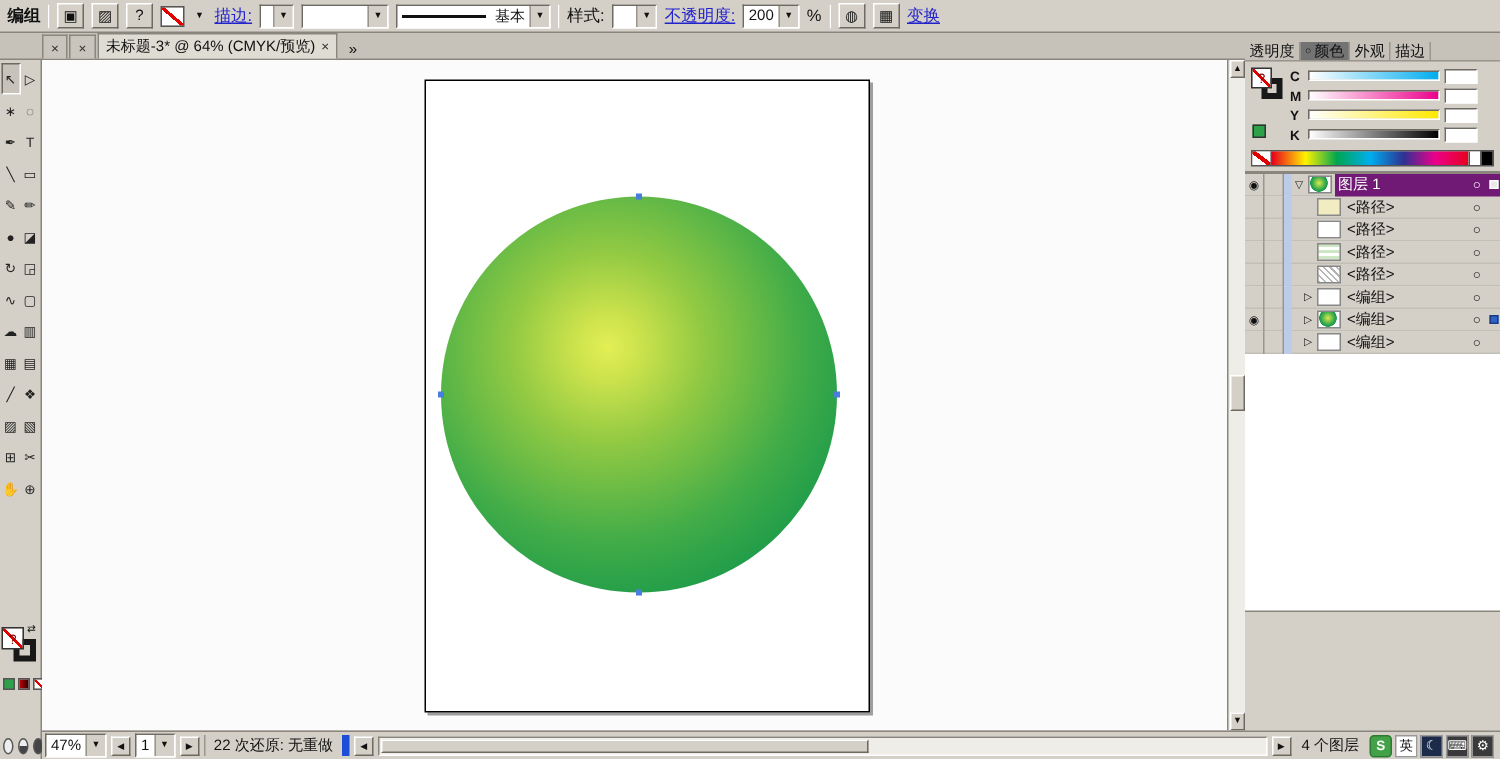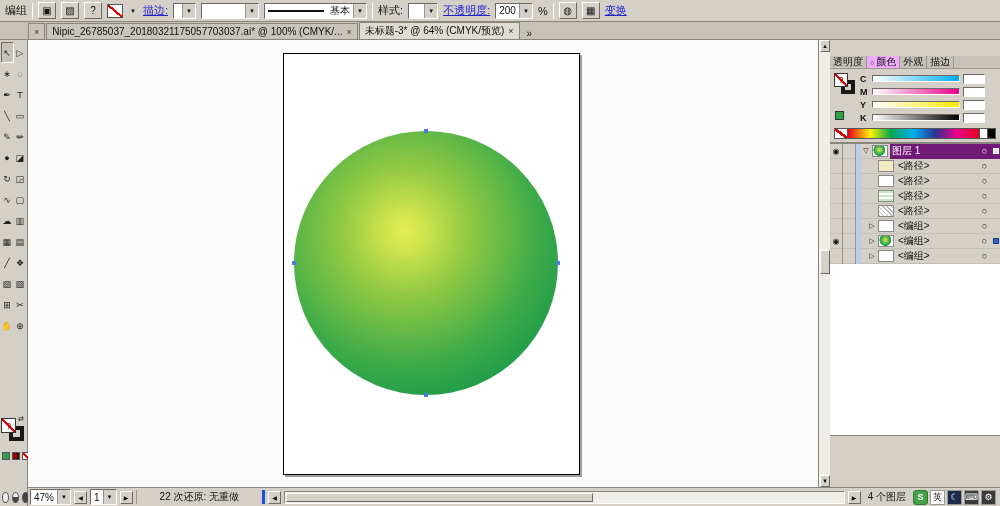--- a/index.html
+++ b/index.html
@@ -5,21 +5,21 @@
   html,body{margin:0;padding:0;width:1000px;height:506px;overflow:hidden;
     font-family:"Liberation Sans",sans-serif;font-size:11px;background:#d4d0c8;color:#111;}
   *{box-sizing:border-box;}
   .raised{border:1px solid;border-color:#ffffff #6e6a63 #6e6a63 #ffffff;background:#d4d0c8;}
   .sunken{border:1px solid;border-color:#6e6a63 #ffffff #ffffff #6e6a63;background:#ffffff;}
   .link{color:#2323cc;text-decoration:underline;cursor:pointer;white-space:nowrap;}
 
   
   #control-bar{position:absolute;left:0;top:0;width:1000px;height:22px;background:#d4d0c8;
     border-bottom:1px solid #8a867e;display:flex;align-items:center;gap:5px;padding:0 5px;}
-  .cb-label{font-weight:normal;white-space:nowrap;}
+  .cb-label{font-weight:bold;white-space:nowrap;}
   .icon-btn{width:18px;height:17px;display:flex;align-items:center;justify-content:center;font-size:10px;}
   .sep{width:1px;height:16px;background:#9a968e;border-right:1px solid #fff;}
   .combo{display:inline-flex;align-items:center;height:16px;background:#fff;
     border:1px solid;border-color:#6e6a63 #fff #fff #6e6a63;}
   .combo .val{padding:0 3px;font-size:10px;white-space:nowrap;min-width:8px;}
   .combo .drop{width:13px;height:14px;background:#d4d0c8;border-left:1px solid #9a968e;
     display:flex;align-items:center;justify-content:center;font-size:6px;}
   .swatch{width:16px;height:14px;background:#fff;border:1px solid #555;}
   .none-slash{background:linear-gradient(to top right,#fff 44%,#e00000 44%,#e00000 56%,#fff 56%);}
   .dash-line{display:inline-block;width:56px;height:0;border-top:2px solid #111;margin:0 3px;}
@@ -64,25 +64,25 @@
     background:radial-gradient(circle at 42% 38%, #e3ef55 0%, #cbe24c 10%, #93ca43 28%, #41ac48 58%, #17984a 82%, #0e9048 100%);}
   .anchor{position:absolute;width:4px;height:4px;background:#4a7de0;}
   
   #vscroll{position:absolute;left:818px;top:40px;width:12px;height:447px;background:#efede8;border-left:1px solid #8a867e;}
   .vs-btn{width:10px;height:12px;margin-left:1px;font-size:6px;display:flex;align-items:center;justify-content:center;}
   #vs-up{position:absolute;top:0;}
   #vs-down{position:absolute;bottom:0;}
   #vs-thumb{position:absolute;left:1px;top:210px;width:10px;height:24px;}
 
   
-  #right{position:absolute;left:830px;top:56px;width:170px;height:447px;background:#d4d0c8;}
+  #right{position:absolute;left:830px;top:28px;width:170px;height:447px;background:#d4d0c8;}
   .ptabs{display:flex;height:13px;background:#c6c2ba;border-bottom:1px solid #9a968e;}
   .ptab{font-size:10px;padding:0 3px;border-right:1px solid #9a968e;display:flex;align-items:center;gap:2px;
     white-space:nowrap;overflow:hidden;cursor:pointer;}
-  .ptab.active{background:#f0abfc;}
+  .ptab.active{background:#737373;}
   .bullet{font-size:7px;}
   
   #color-panel{position:absolute;top:0;left:0;width:170px;height:88px;border-bottom:2px solid #8a867e;background:#d4d0c8;}
   #color-body{position:relative;height:73px;}
   #cp-fill{position:absolute;left:4px;top:4px;width:14px;height:14px;border:1px solid #333;z-index:2;
     display:flex;align-items:center;justify-content:center;font-size:9px;color:#7a0000;}
   #cp-stroke{position:absolute;left:11px;top:11px;width:14px;height:14px;background:#d4d0c8;border:4px solid #181818;}
   #cp-green{position:absolute;left:5px;top:42px;width:9px;height:9px;background:#2da04a;border:1px solid #333;}
   .sl-row{position:absolute;left:30px;height:11px;display:flex;align-items:center;gap:3px;}
   .sl-letter{width:9px;font-size:9px;font-weight:bold;}
@@ -116,21 +116,21 @@
   .c-label{flex:1;font-size:10px;padding-left:2px;white-space:nowrap;overflow:hidden;}
   .c-target{width:13px;text-align:center;font-size:9px;}
   .c-chip{width:9px;height:15px;display:flex;align-items:center;justify-content:center;}
   .chip-blue{width:6px;height:6px;background:#2f63c5;border:1px solid #1a3c80;}
   .chip-white{width:6px;height:6px;background:#e8e8e8;border:1px solid #fff;}
 
   
   #status{position:absolute;left:28px;top:487px;width:972px;height:19px;background:#d4d0c8;
     border-top:1px solid #8a867e;display:flex;align-items:center;font-size:10px;gap:3px;padding:0 2px;}
   .mini-btn{width:13px;height:13px;display:flex;align-items:center;justify-content:center;font-size:6px;}
-  #undo-box{padding:0 23px;white-space:nowrap;border-left:1px solid #9a968e;border-right:3px solid #1d4ed8;}
+  #undo-box{padding:0 6px;white-space:nowrap;border-left:1px solid #9a968e;border-right:5px solid #1d4ed8;}
   #hscroll{flex:1;height:13px;background:#efede8;border:1px solid;border-color:#8a867e #fff #fff #8a867e;position:relative;}
   #hs-thumb{position:absolute;left:1px;top:1px;width:55%;height:9px;}
   #layer-count{white-space:nowrap;padding:0 4px;}
   #tray{display:flex;gap:2px;padding-right:2px;}
   .chip{width:15px;height:15px;display:flex;align-items:center;justify-content:center;font-size:9px;border:1px solid #999;background:#eee;}
   .chip-sogou{background:#43a247;color:#fff;font-weight:bold;border-radius:3px;border-color:#2c7a31;}
   .chip-lang{background:#fff;}
   .chip-moon{background:#1c2b4a;color:#fff;}
   .chip-kbd{background:#3a3a3a;color:#fff;}
   .chip-gear{background:#3a3a3a;color:#fff;}
@@ -176,21 +176,20 @@
   <span class="icon-btn raised">◍</span>
   <span class="icon-btn raised">▦</span>
   <span class="link">变换</span>
 </div>
 
 <div id="tab-bar">
   <div class="doc-tab" style="max-width:268px;">
     <span class="close">×</span>
   </div>
   <div class="doc-tab" style="max-width:330px;">
-    <span class="title">Nipic_26785037_20180321175057703037.ai* @ 100% (CMYK/...</span>
     <span class="close">×</span>
   </div>
   <div class="doc-tab active" style="max-width:190px;">
     <span class="title">未标题-3* @ 64% (CMYK/预览)</span>
     <span class="close">×</span>
   </div>
   <span id="tab-overflow">»</span>
 </div>
 
 <div id="toolbar">

